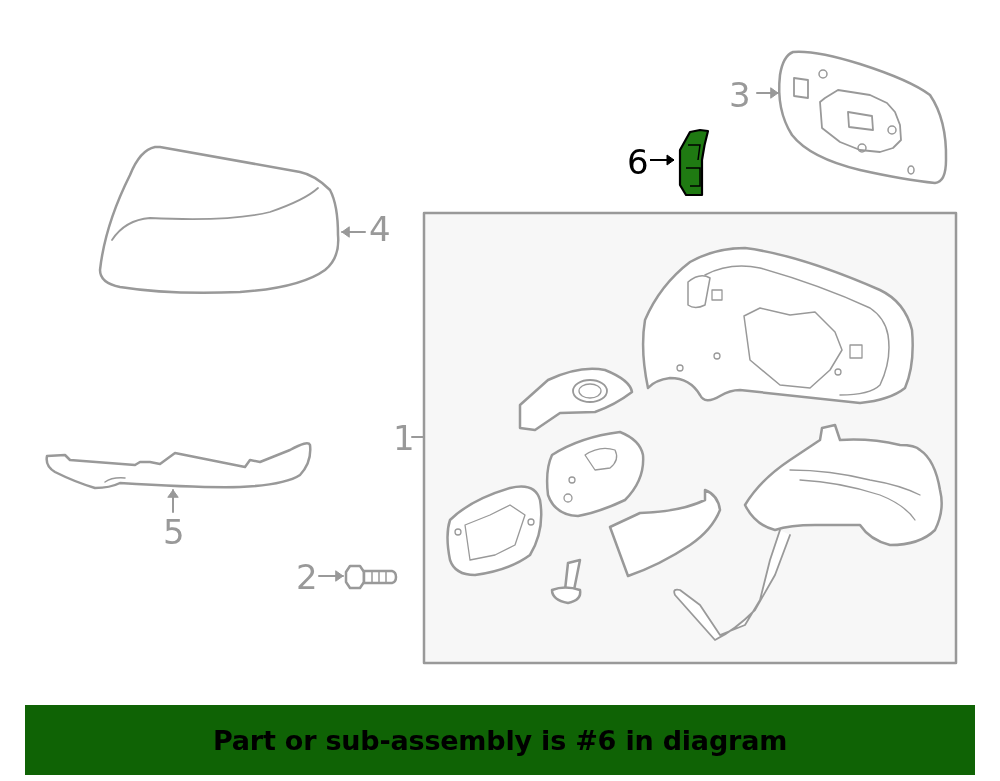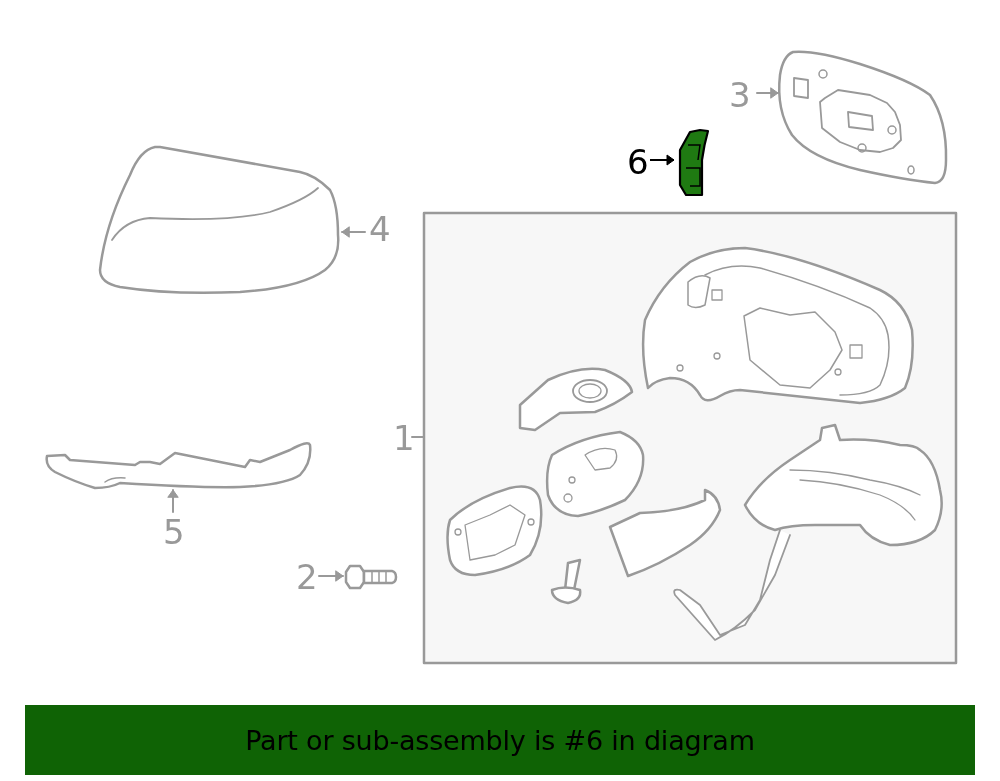--- a/index.html
+++ b/index.html
@@ -1,21 +1,21 @@
 <!DOCTYPE html>
 <html><head>
   <meta charset="utf-8">
   <style>
     html, body { margin: 0; padding: 0; background: #ffffff; }
     body { width: 1000px; height: 781px; position: relative; overflow: hidden; font-family: "DejaVu Sans", sans-serif; }
     #diagram { position: absolute; left: 0; top: 0; width: 1000px; height: 700px; }
     .callout { position: absolute; font-family: "DejaVu Sans", sans-serif; font-size: 34px; color: #999999; line-height: 1; }
     .callout.highlight { color: #000000; }
     #banner { position: absolute; left: 25px; top: 705px; width: 950px; height: 70px; background: #0f6305; display: flex; flex-direction: column; align-items: center; justify-content: center; }
-    #banner .line { font-family: "DejaVu Sans", sans-serif; font-size: 27px; color: #000000; line-height: 31px; text-align: center; letter-spacing: -0.2px; }
+    #banner .line { font-family: "DejaVu Sans", sans-serif; font-size: 27px; color: #000000; line-height: 31px; text-align: center; letter-spacing: -0.2px; font-weight: bold; }
   </style>
 </head>
 <body>
 
 <div id="diagram">
   <svg width="1000" height="700" viewBox="0 0 1000 700" xmlns="http://www.w3.org/2000/svg">
     <g fill="none" stroke="#999999" stroke-width="2.5" stroke-linejoin="round" stroke-linecap="round">
 
       <g>
         <path d="M793,52 Q783,56 780,75 Q776,110 792,135 Q810,158 860,170 Q905,180 935,183 Q946,182 946,160 Q947,120 930,95 Q910,80 860,64 Q815,50 793,52 Z" fill="#ffffff"></path>

